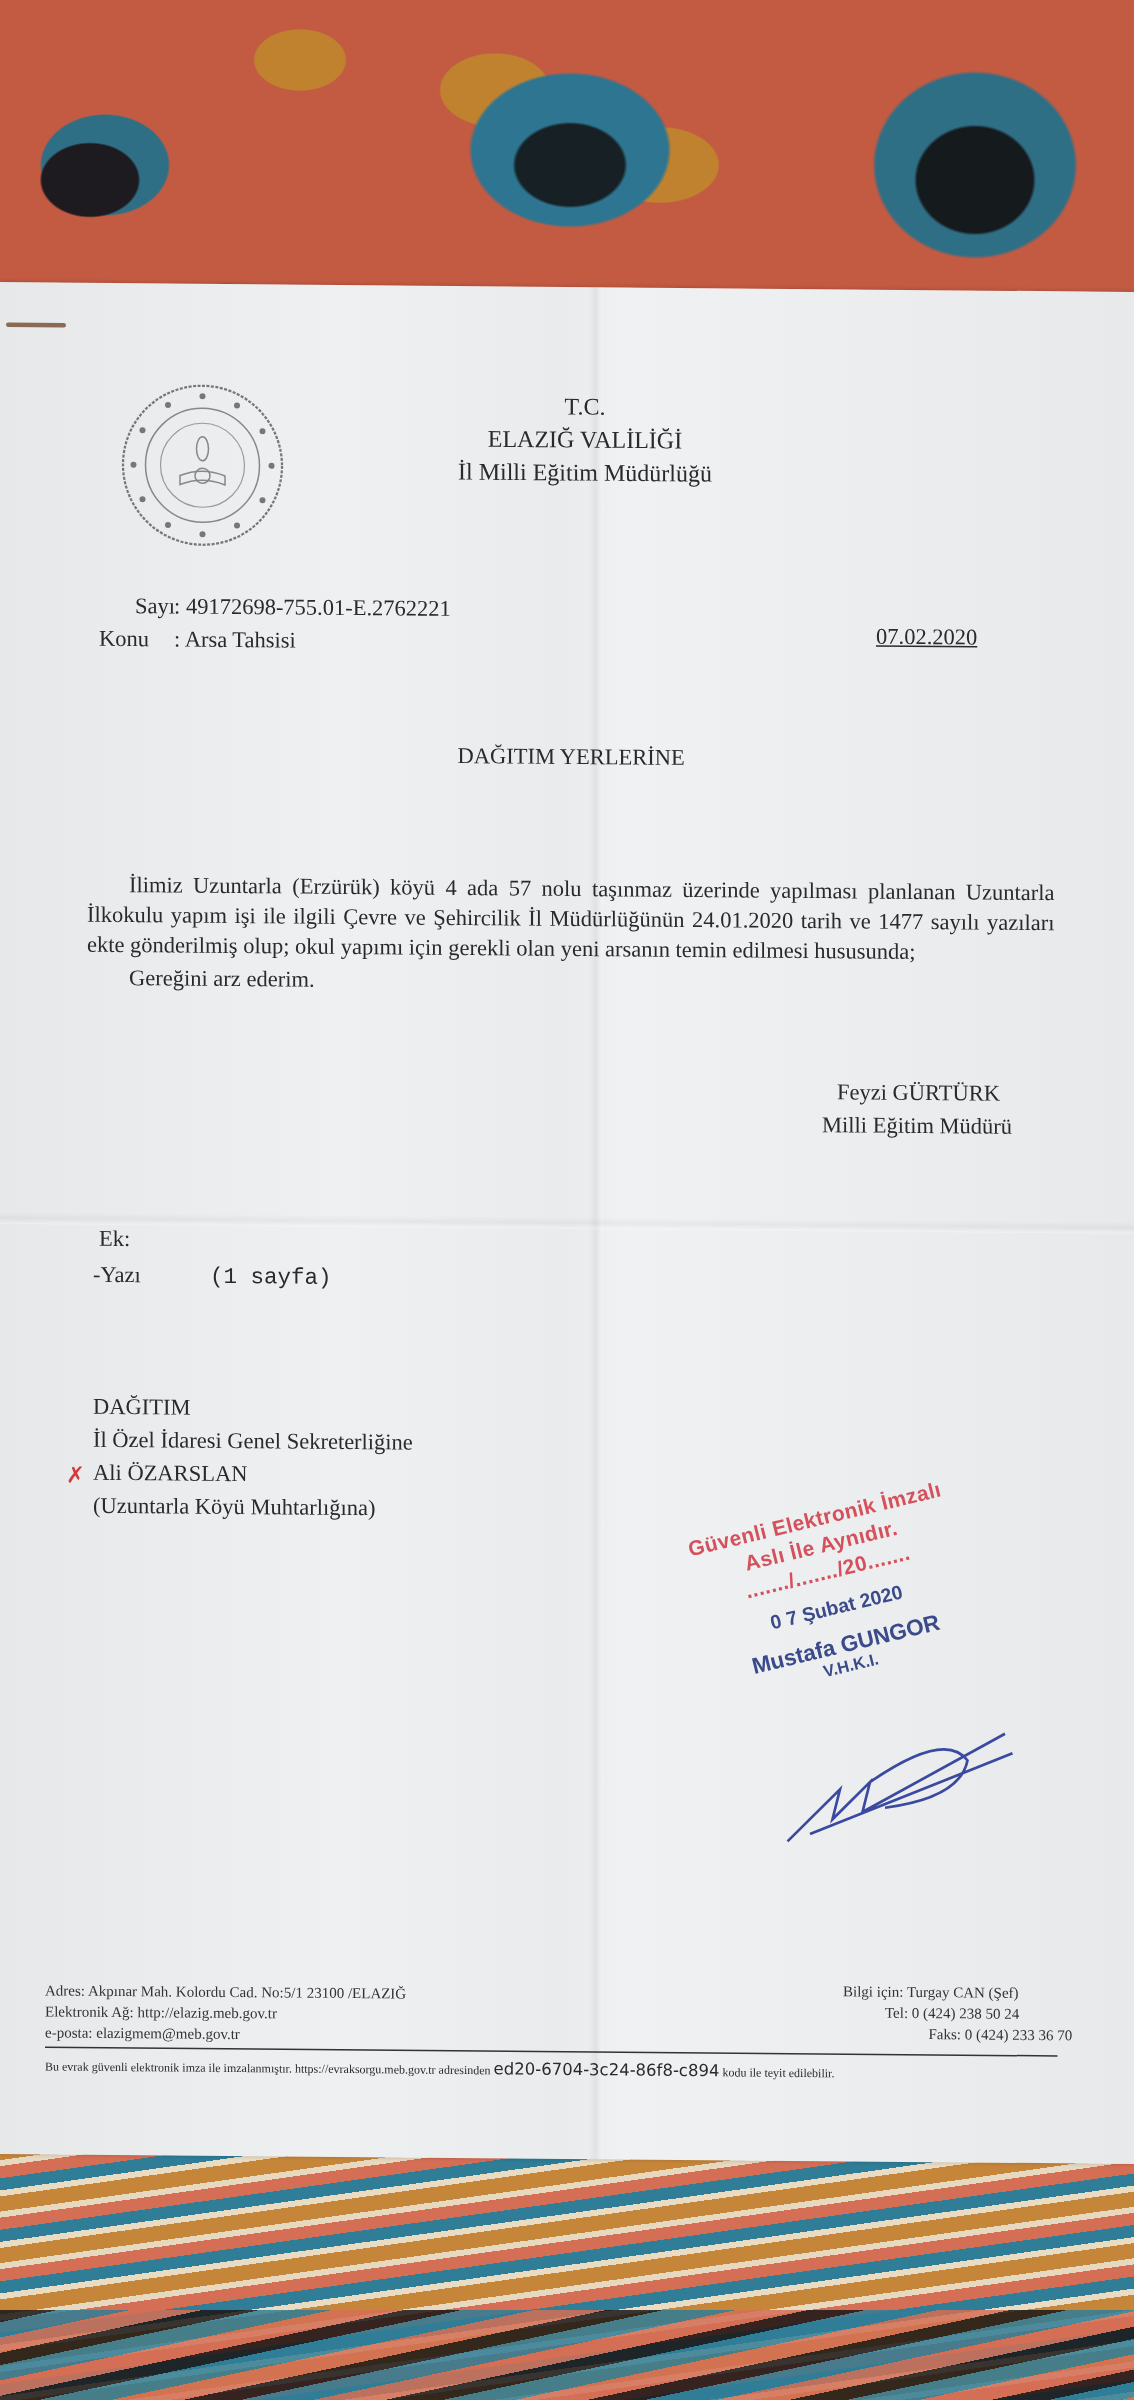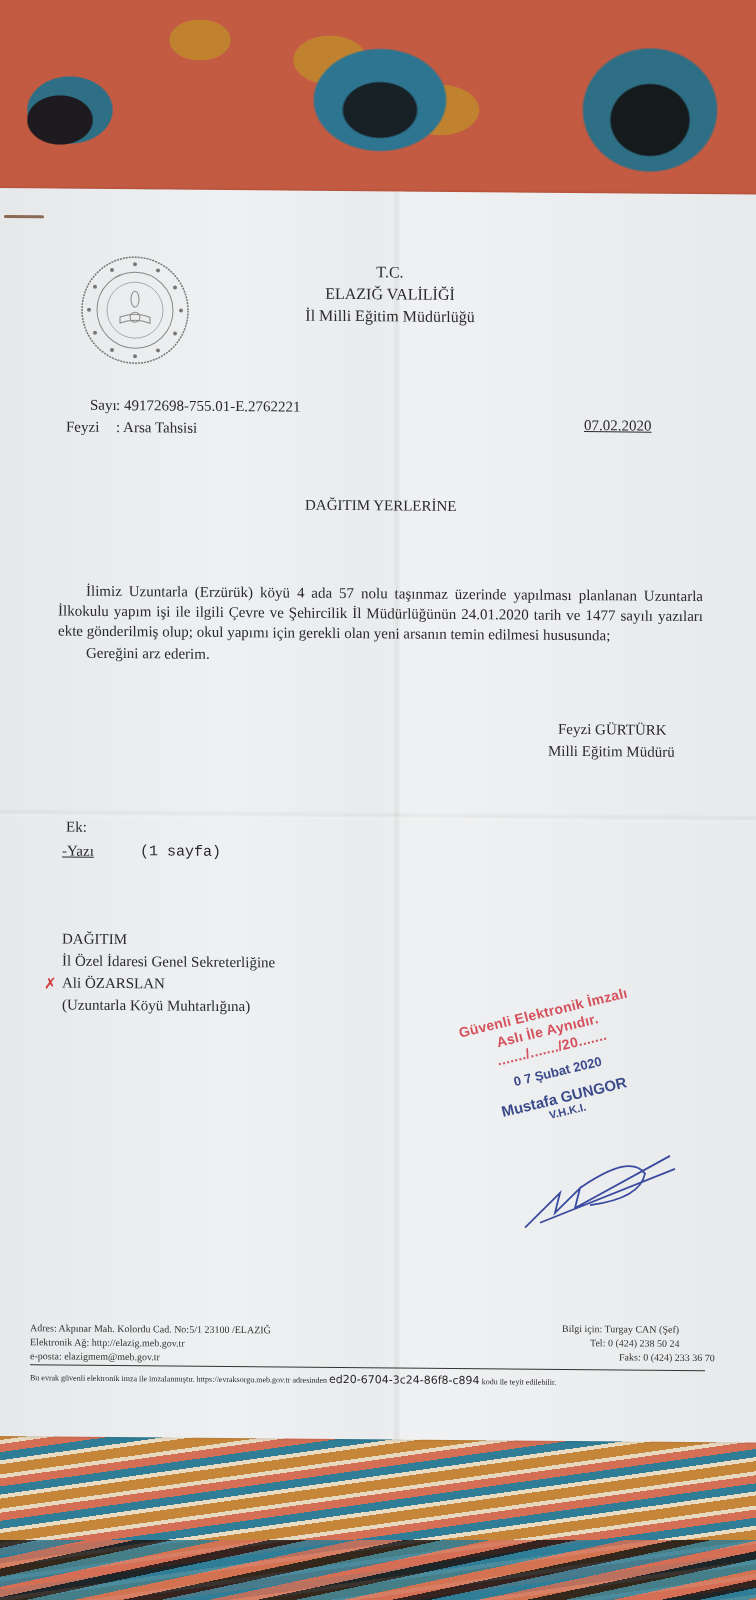--- a/index.html
+++ b/index.html
@@ -95,36 +95,36 @@
     <ellipse cx="55" cy="44" rx="4" ry="8" fill="none" stroke="#888"></ellipse>
     <circle cx="55" cy="62" r="5" fill="none" stroke="#888"></circle>
   </svg>
 
   <div class="abs hdr" style="top:70px;">T.C.</div>
   <div class="abs hdr" style="top:92px;">ELAZIĞ VALİLİĞİ</div>
   <div class="abs hdr" style="top:114px;">İl Milli Eğitim Müdürlüğü</div>
 
   <div class="abs meta" style="left:66px; top:208px;margin-left:24px;">Sayı</div>
   <div class="abs meta" style="left:116px; top:208px;">: 49172698-755.01-E.2762221</div>
-  <div class="abs meta" style="left:66px; top:230px;">Feyzi</div>
+  <div class="abs meta" style="left:66px; top:230px;">Konu</div>
   <div class="abs meta" style="left:116px; top:230px;">: Arsa Tahsisi</div>
   <div class="abs meta" style="left:584px; top:224px;text-decoration:underline;">07.02.2020</div>
 
   <div class="abs meta" style="left:305px; top:306px;">DAĞITIM YERLERİNE</div>
 
   <div class="abs body-text" style="top:392px;">
     <p class="indent">İlimiz Uzuntarla (Erzürük) köyü 4 ada 57 nolu taşınmaz üzerinde yapılması planlanan Uzuntarla İlkokulu yapım işi ile ilgili Çevre ve Şehircilik İl Müdürlüğünün 24.01.2020 tarih ve 1477 sayılı yazıları ekte gönderilmiş olup; okul yapımı için gerekli olan yeni arsanın temin edilmesi hususunda;</p>
     <p class="indent" style="margin-top:2px;">Gereğini arz ederim.</p>
   </div>
 
   <div class="abs meta" style="left:558px; top:528px;text-align:center;">Feyzi GÜRTÜRK</div>
   <div class="abs meta" style="left:548px; top:550px;">Milli Eğitim Müdürü</div>
 
   <div class="abs meta" style="left:66px; top:630px;">Ek:</div>
-  <div class="abs meta" style="left:62px; top:654px;text-decoration:underline;">-Yazı</div>
+  <div class="abs meta" style="left:62px; top:654px;">-Yazı</div>
   <div class="abs meta" style="left:140px; top:654px;font-family:Liberation Mono, monospace;">(1 sayfa)</div>
 
   <div class="abs meta" style="left:62px; top:742px;">DAĞITIM</div>
   <div class="abs meta" style="left:62px; top:764px;">İl Özel İdaresi Genel Sekreterliğine</div>
   <span class="abs red-x" style="left:44px; top:786px;">✗</span>
   <div class="abs meta" style="left:62px; top:786px;text-align:center;">Ali ÖZARSLAN</div>
   <div class="abs meta" style="left:62px; top:808px;">(Uzuntarla Köyü Muhtarlığına)</div>
 
   <div class="stamp">
     <div class="red">Güvenli Elektronik İmzalı</div>

